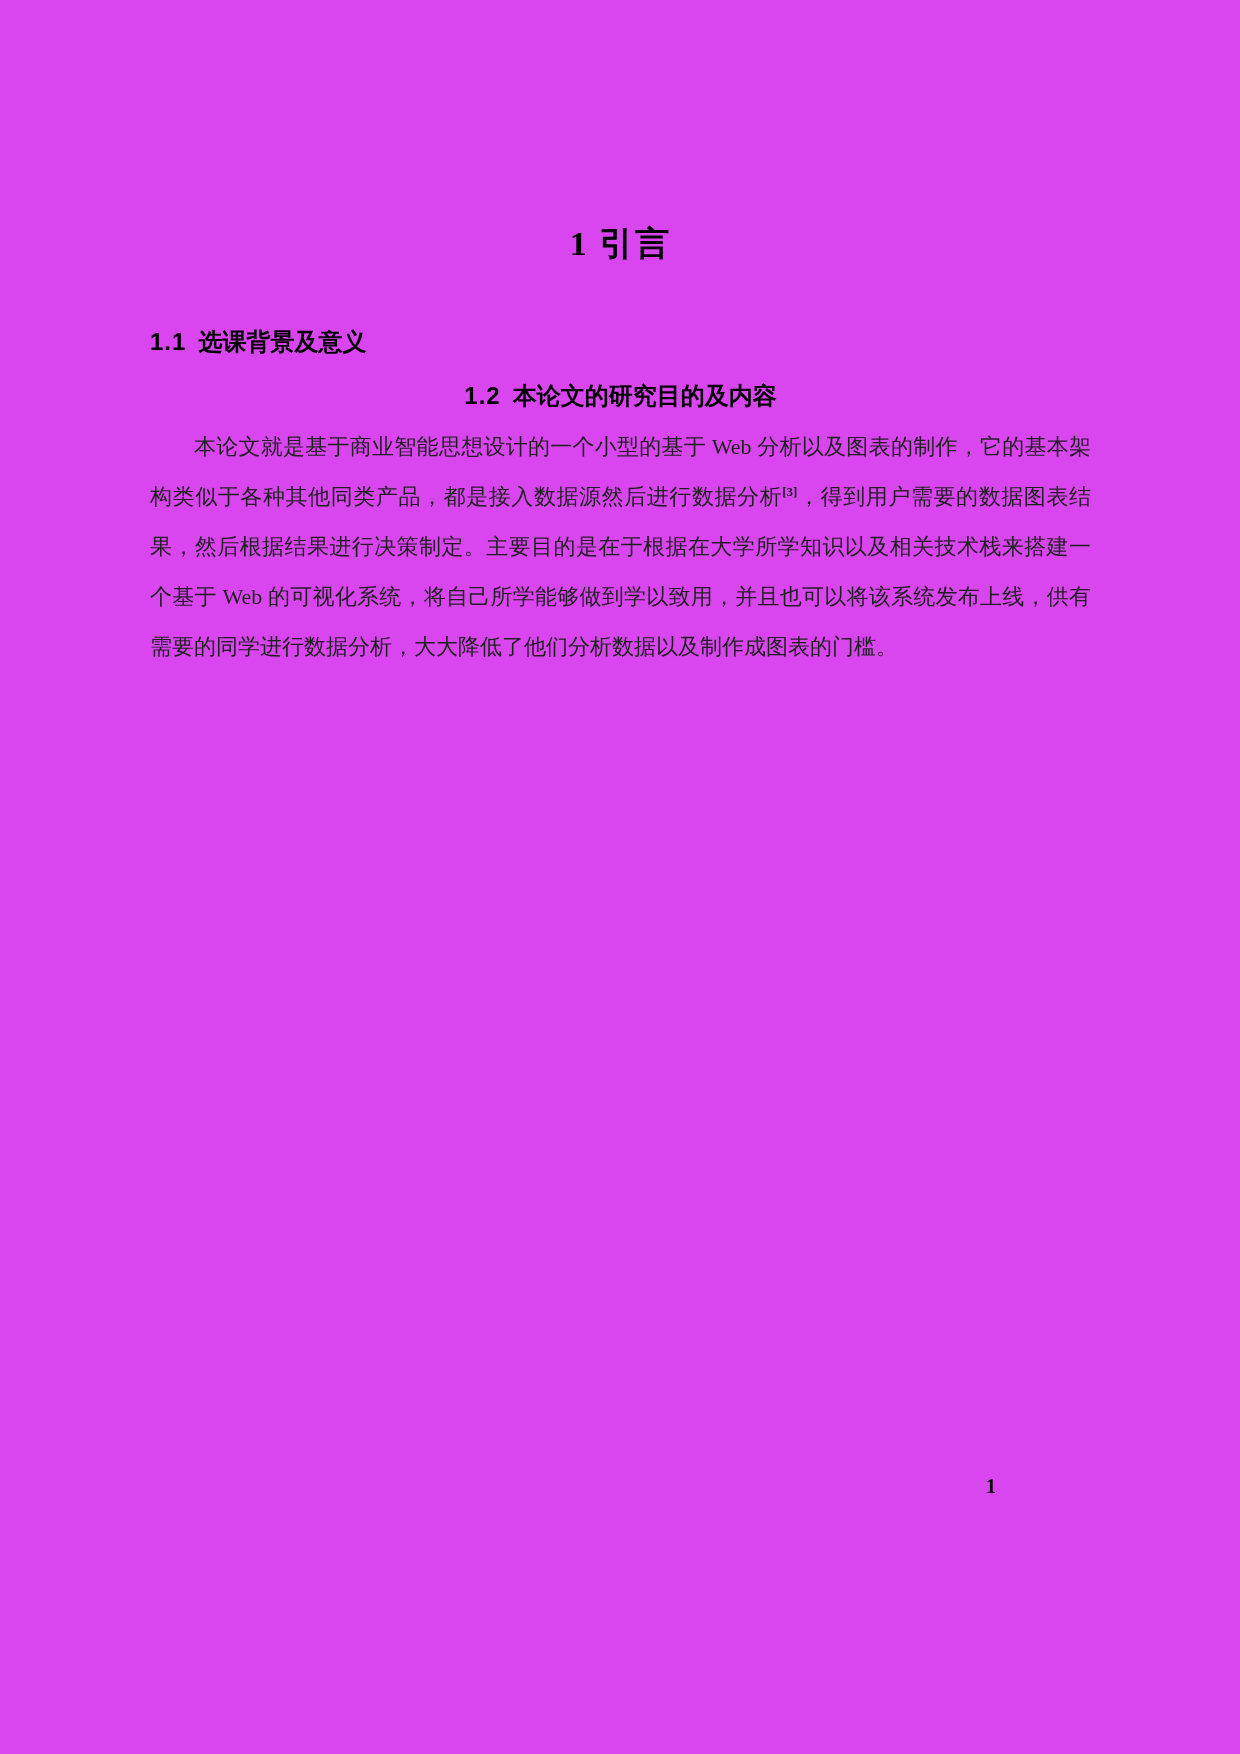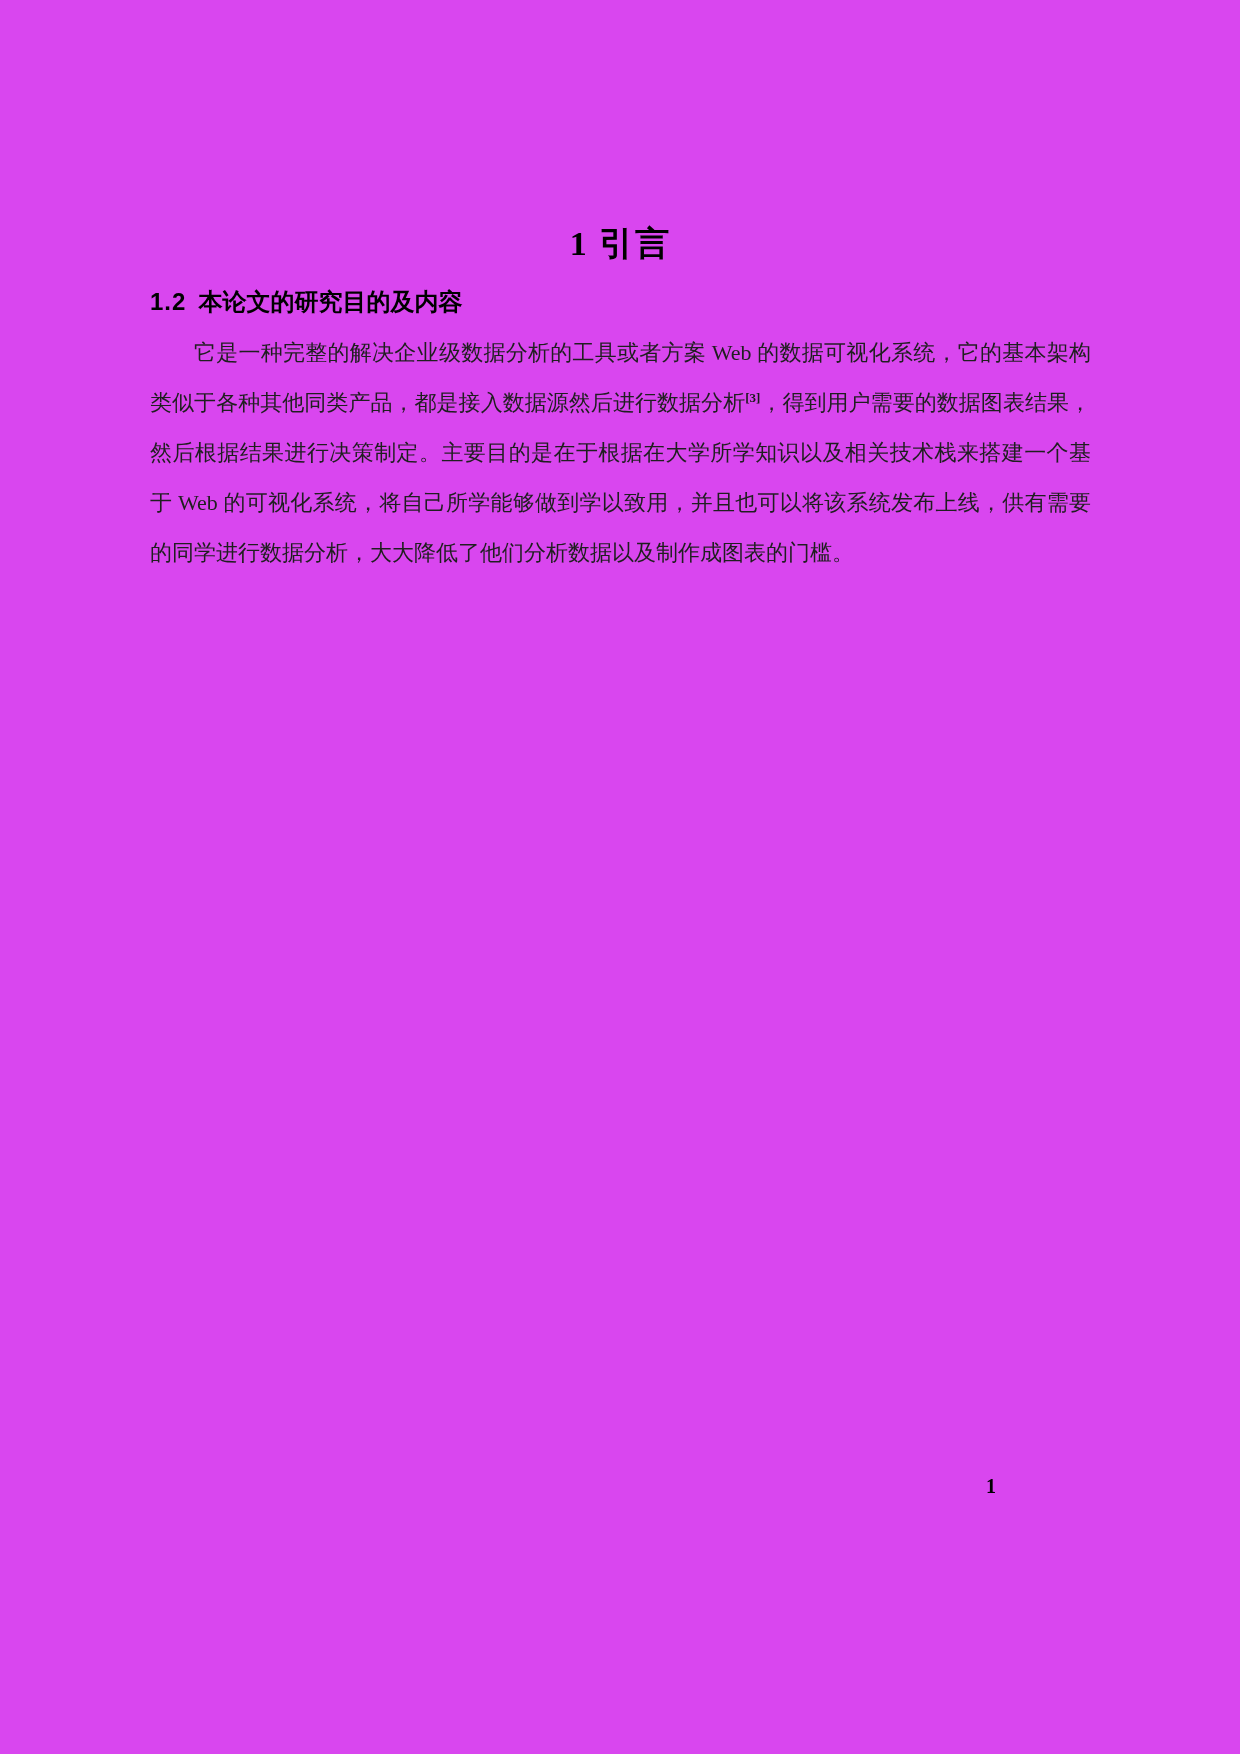--- a/index.html
+++ b/index.html
@@ -39,21 +39,21 @@
     font-weight: bold;
     color: #000000;
     line-height: 28px;
     margin: 0 0 12px 0;
   }
   .section-heading .h-num {
     letter-spacing: 1px;
     margin-right: 12px;
   }
   #section-1 .section-heading { margin-top: 66px; }
-  #section-2 .section-heading { margin-top: 26px; }
+  #section-2 .section-heading { margin-top: 26px; text-align: center; }
   .body-para {
     margin: 0;
     font-size: 22px;
     line-height: 50px;
     text-align: justify;
     text-justify: inter-ideograph;
     text-indent: 2em;
     color: #1f1f1f;
   }
   .ref-sup {
@@ -74,29 +74,32 @@
 </style>
 </head>
 <body>
 
 <div class="page">
   <div class="content">
 
     <h1 class="doc-title">1 引言</h1>
 
     <section id="section-1">
+      <h2 class="section-heading">
+        <span class="h-num">1.1</span><span class="h-txt">选课背景及意义</span>
+      </h2>
       <div class="section-body">
         </div>
     </section>
 
     <section id="section-2">
       <h2 class="section-heading">
         <span class="h-num">1.2</span><span class="h-txt">本论文的研究目的及内容</span>
       </h2>
       <div class="section-body">
-          <p class="body-para"><span>它是一种完整的解决企业级数据分析的工具或者方案 Web 的数据可视化系统，它的基本架构类似于各种其他同类产品，都是接入数据源然后进行数据分析</span><sup class="ref-sup">[3]</sup><span>，得到用户需要的数据图表结果，然后根据结果进行决策制定。主要目的是在于根据在大学所学知识以及相关技术栈来搭建一个基于 Web 的可视化系统，将自己所学能够做到学以致用，并且也可以将该系统发布上线，供有需要的同学进行数据分析，大大降低了他们分析数据以及制作成图表的门槛。</span></p>
+          <p class="body-para"><span>本论文就是基于商业智能思想设计的一个小型的基于 Web 分析以及图表的制作，它的基本架构类似于各种其他同类产品，都是接入数据源然后进行数据分析</span><sup class="ref-sup">[3]</sup><span>，得到用户需要的数据图表结果，然后根据结果进行决策制定。主要目的是在于根据在大学所学知识以及相关技术栈来搭建一个基于 Web 的可视化系统，将自己所学能够做到学以致用，并且也可以将该系统发布上线，供有需要的同学进行数据分析，大大降低了他们分析数据以及制作成图表的门槛。</span></p>
         </div>
     </section>
 
   </div>
 
   <div class="page-number">1</div>
 </div>
 
 </body></html>

